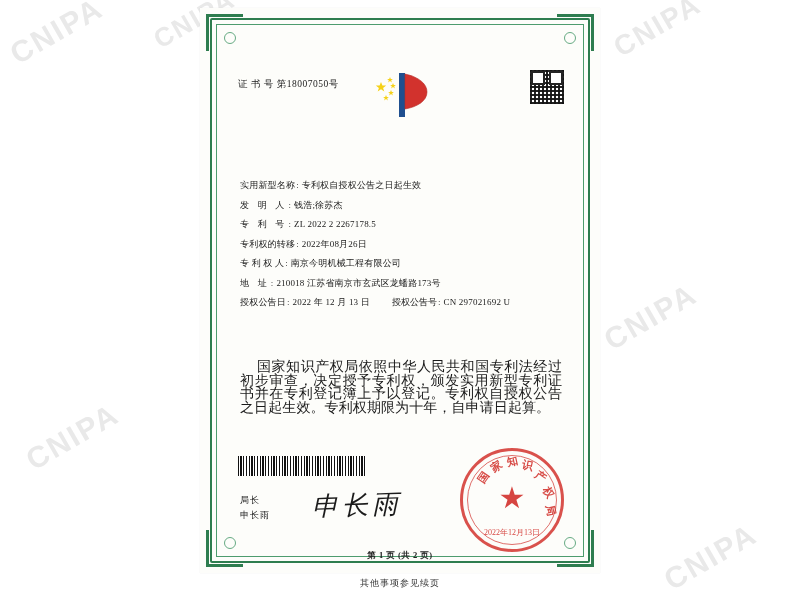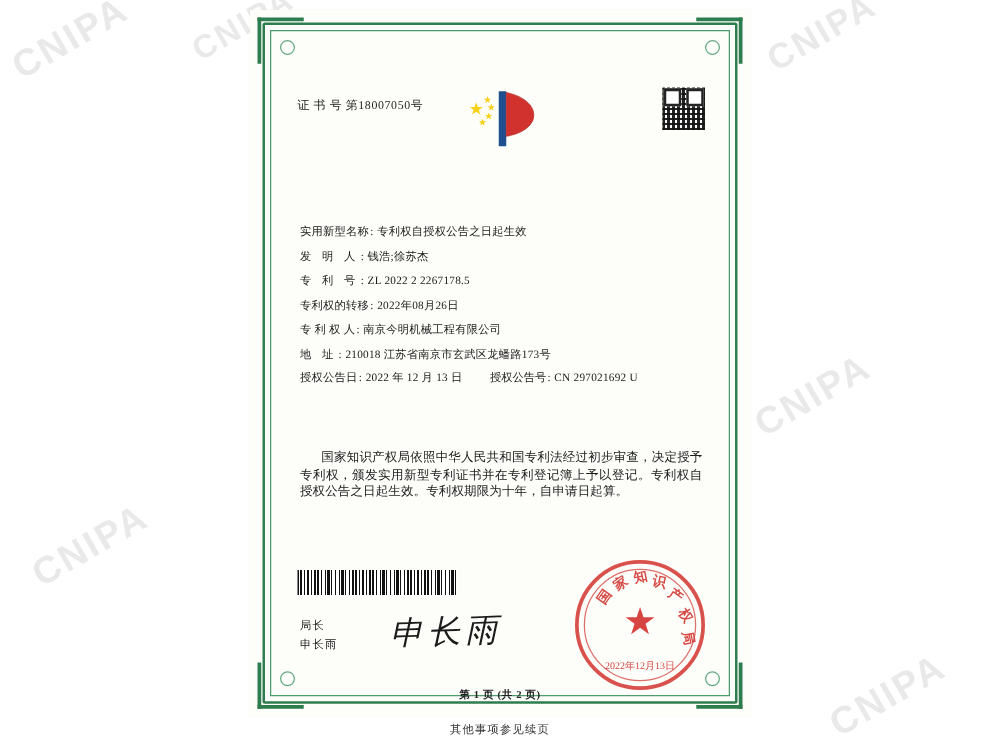--- a/index.html
+++ b/index.html
@@ -162,21 +162,21 @@
     margin-left: 22px;
     white-space: nowrap;
   }
 
   
   #body-text {
     position: absolute;
     left: 40px;
     top: 352px;
     width: 322px;
-    font-size: 10px;
+    font-size: 14px;
     line-height: 13.5px;
     color: #1a1a1a;
     text-align: justify;
     letter-spacing: 0.1px;
   }
   #body-text p { margin: 0 0 1px 0; text-indent: 17px; }
 
   
   #barcode {
     position: absolute;

